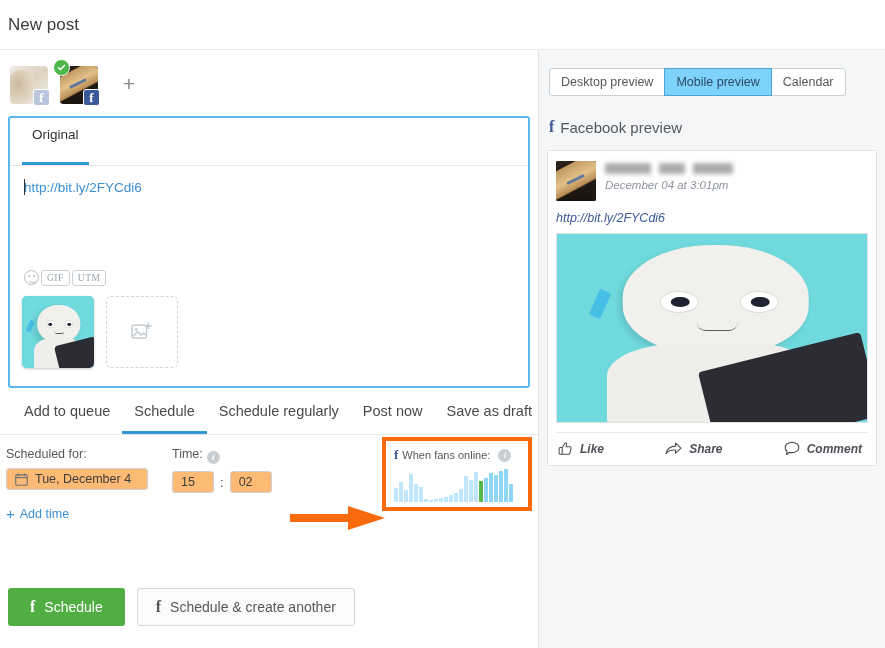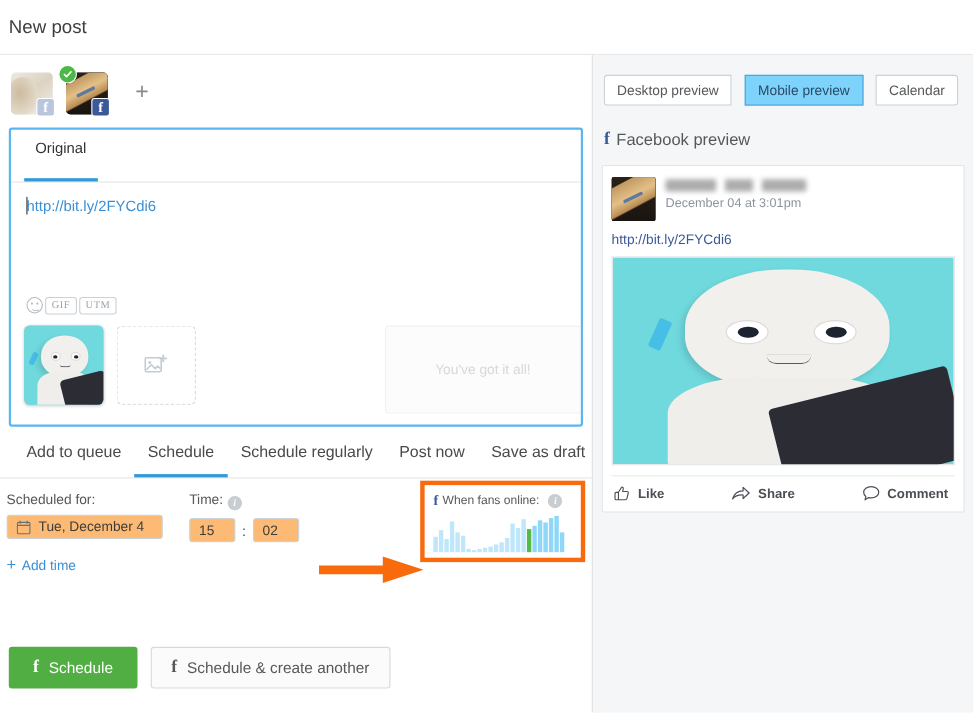--- a/index.html
+++ b/index.html
@@ -202,34 +202,35 @@
     display:flex;align-items:center;gap:9px; font-family:"Liberation Sans",sans-serif;
   }
   #btn-schedule-another{
     background:#fbfbfb; color:#55585b; border:1px solid #d6dadd; border-radius:3px;
     height:38px; padding:0 18px; font-size:14px; cursor:pointer;
     display:flex;align-items:center;gap:9px; font-family:"Liberation Sans",sans-serif;
   }
   .btn-f{ font-family:"Liberation Serif",serif; font-weight:bold; font-size:16px; }
 
   
-  #preview-tabs{ display:flex; margin: 18px 14px 0 10px; justify-content: space-between; }
+  #preview-tabs{ display:flex; margin: 18px 0 0 10px; }
   .pv-tab{
     border:1px solid #ccd2d6; background:#fff; color:#55585b;
     font-size:12.5px; padding: 6px 11px; cursor:pointer; margin-left:-1px;
   }
   .pv-tab:first-child{ margin-left:0; border-radius:3px 0 0 3px;}
   .pv-tab:last-child{ border-radius:0 3px 3px 0;}
   .pv-tab.active{ background:#7dd3fc; border-color:#4aa3dd; color:#2c4a63; position:relative; z-index:2;}
   #fb-preview-title{
     margin: 22px 0 0 10px; font-size:15px; color:#55585b; display:flex; align-items:center; gap:6px;
   }
   #fb-card{
     margin: 14px 8px 0 8px; background:#fff; border:1px solid #e3e4e6; border-radius:2px;
     padding: 10px 8px 0 8px;
+    font-style: italic;
   }
   #fb-card-head{ display:flex; gap:9px; }
   #fb-page-avatar{ width:40px;height:40px;border-radius:2px;overflow:hidden;position:relative;background:#241d16;}
   #fb-page-name{
     height:11px; width:128px; margin-top:2px; border-radius:2px;
     background: repeating-linear-gradient(90deg,#9a9a9a 0 46px, rgba(255,255,255,0) 46px 54px, #9a9a9a 54px 80px, rgba(255,255,255,0) 80px 88px, #9a9a9a 88px 128px);
     filter: blur(2.2px); opacity:.82;
   }
   #fb-timestamp{ font-size:11.5px; color:#8d949e; margin-top:5px; }
   #fb-link{ font-size:12.5px; color:#3b5998; margin: 10px 0 8px 0; }
@@ -302,23 +303,20 @@
         <div class="media-add">
           <svg width="22" height="20" viewBox="0 0 24 22">
             <rect x="1" y="3.5" width="16" height="14" rx="1.5" fill="none" stroke="#c4ccd2" stroke-width="1.6"></rect>
             <circle cx="5.6" cy="8.2" r="1.5" fill="#c4ccd2"></circle>
             <path d="M2.2 15.6 L7.2 10.6 L11 14.4 L13.6 12 L16.2 14.6" fill="none" stroke="#c4ccd2" stroke-width="1.6"></path>
             <path d="M19 1.2 V7.2 M16 4.2 H22" stroke="#c4ccd2" stroke-width="1.8" stroke-linecap="round"></path>
           </svg>
         </div>
       </div>
 
-      <div id="upsell-panel">
-        <span>You've got it all!</span>
-      </div>
     </div>
 
     <div id="schedule-tabs">
       <div class="sched-tab">Add to queue</div>
       <div class="sched-tab active">Schedule</div>
       <div class="sched-tab">Schedule regularly</div>
       <div class="sched-tab">Post now</div>
       <div class="sched-tab">Save as draft</div>
     </div>
 

